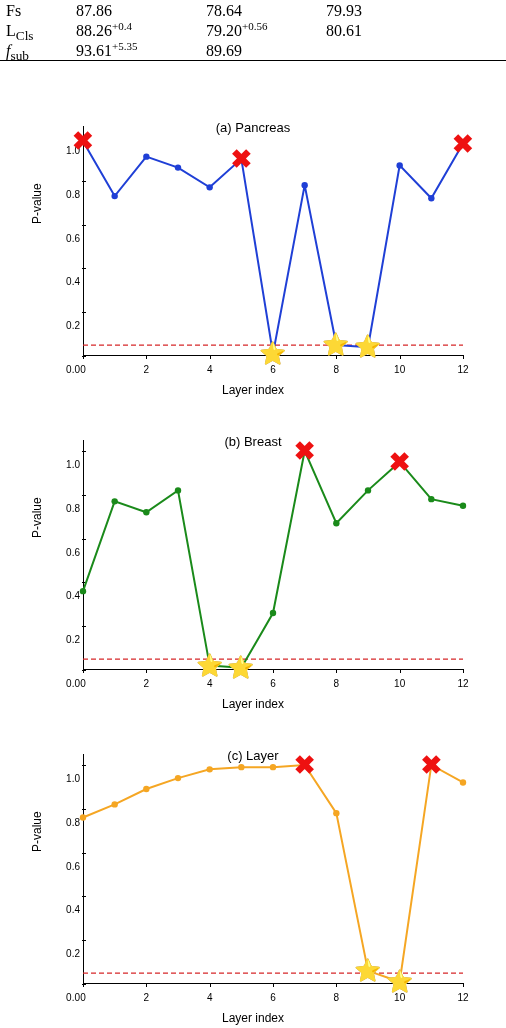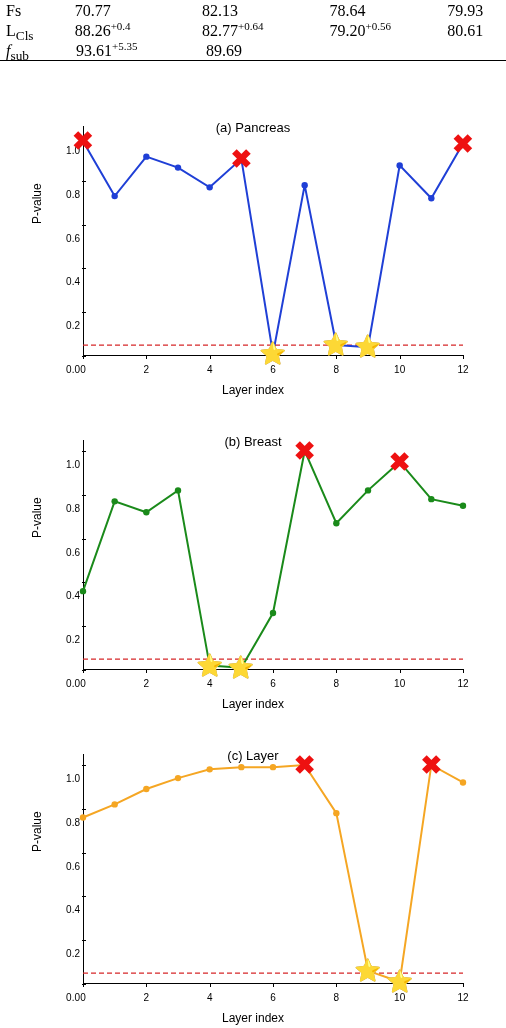--- a/index.html
+++ b/index.html
@@ -29,29 +29,27 @@
   .cross{position:absolute;font-size:26px;font-weight:900;color:#e11;line-height:1;transform:translate(-50%,-50%);font-family:Arial,sans-serif;}
   .star{position:absolute;font-size:22px;line-height:1;transform:translate(-50%,-50%);filter:drop-shadow(0 0 0.5px #a87);}  
 </style>
 </head>
 <body>
 <div id="page">
 
 <div class="tbl">
   <div class="tbl-row">
     <span class="c0">Fs</span>
-    <span class="c1"><span>70.77</span><span class="sup"></span></span>
-    <span class="c2"><span>82.13</span><span class="sup"></span></span>
+    <span class="c1"><span>87.86</span><span class="sup"></span></span>
     <span class="c3"><span>78.64</span><span class="sup"></span></span>
     <span class="c4">79.93</span>
   </div>
   <div class="tbl-row">
     <span class="c0"><span>L</span><sub>Cls</sub></span>
     <span class="c1"><span>88.26</span><span class="sup">+0.4</span></span>
-    <span class="c2"><span>82.77</span><span class="sup">+0.64</span></span>
     <span class="c3"><span>79.20</span><span class="sup">+0.56</span></span>
     <span class="c4">80.61</span>
   </div>
   <div class="tbl-row">
     <span class="c0"><i>f</i><sub>sub</sub></span>
     <span class="c1"><span>93.61</span><span class="sup">+5.35</span></span>
     <span class="c4">89.69</span>
   </div>
 </div>
 <div class="tbl-sep"></div>

